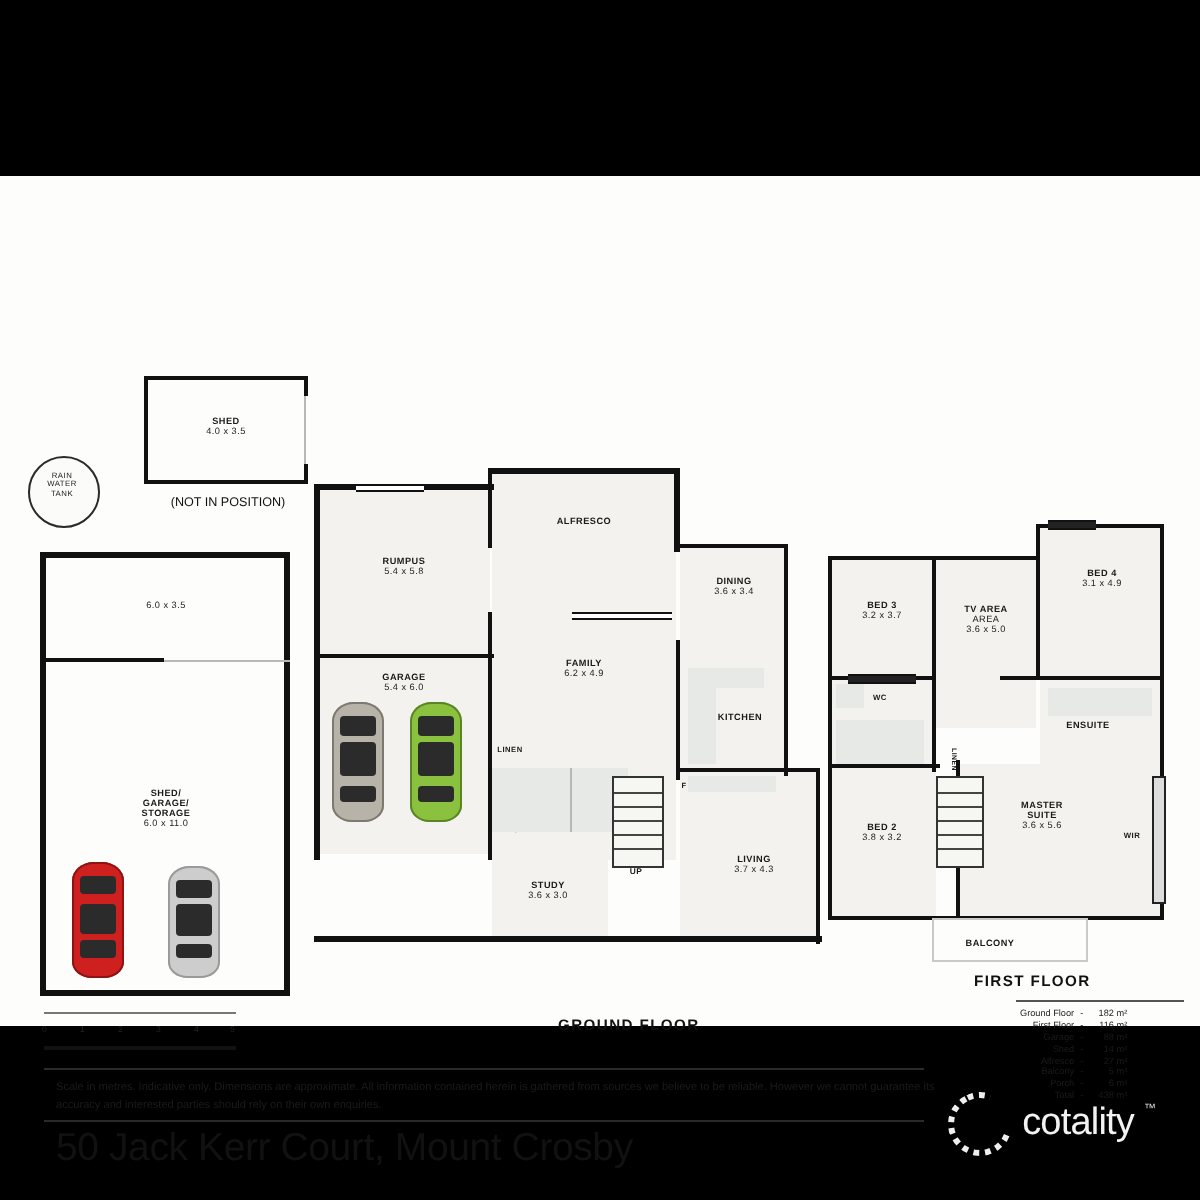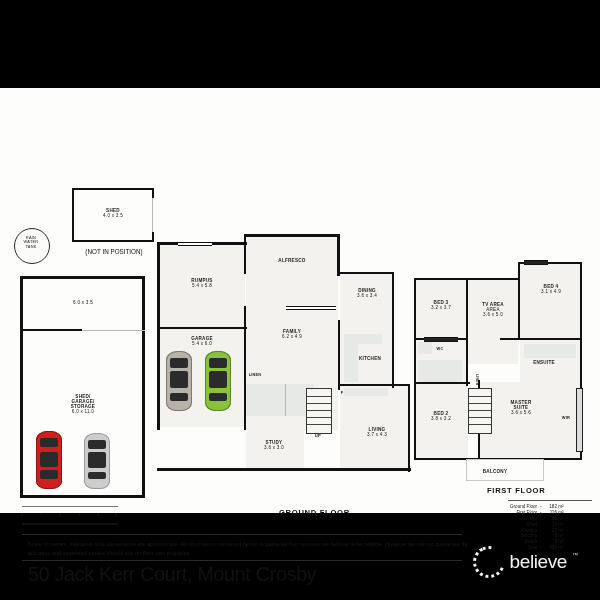--- a/index.html
+++ b/index.html
@@ -331,17 +331,17 @@
     </div>
 
     <div class="hr" style="left:22px;top:446px;width:440px;height:1px;background:#2a2a2a;"></div>
     <div class="disc">Scale in metres. Indicative only. Dimensions are approximate.  All information contained herein is gathered from sources we believe to be reliable. However we cannot guarantee its accuracy and interested parties should rely on their own enquiries.</div>
     <div class="hr" style="left:22px;top:472px;width:440px;height:1px;background:#2a2a2a;"></div>
     <div class="addr">50 Jack Kerr Court, Mount Crosby</div>
   </div>
 
   <div class="logo">
     <div class="mark"></div>
-    <div class="wm">believe</div>
+    <div class="wm">cotality</div>
     <div class="tm">™</div>
   </div>
 
 </div>
 
 </body></html>

